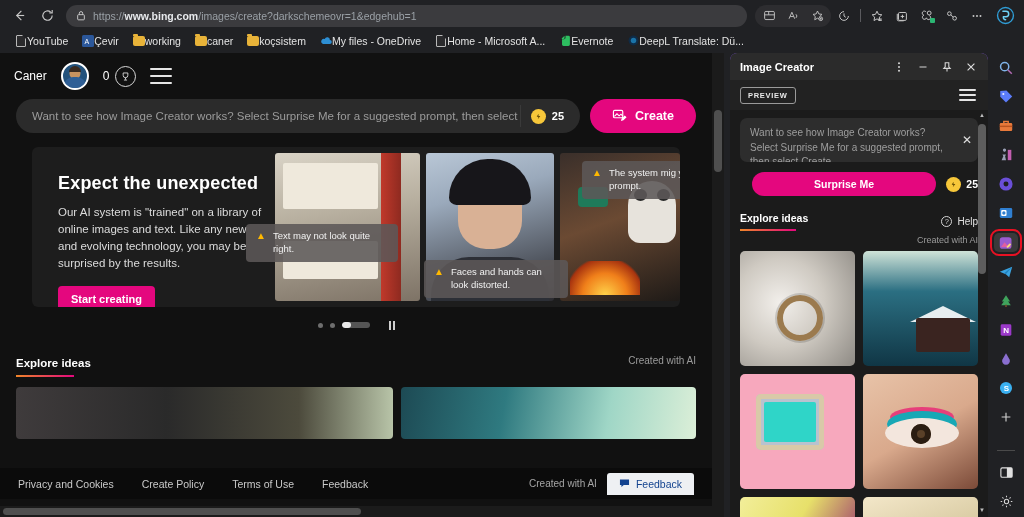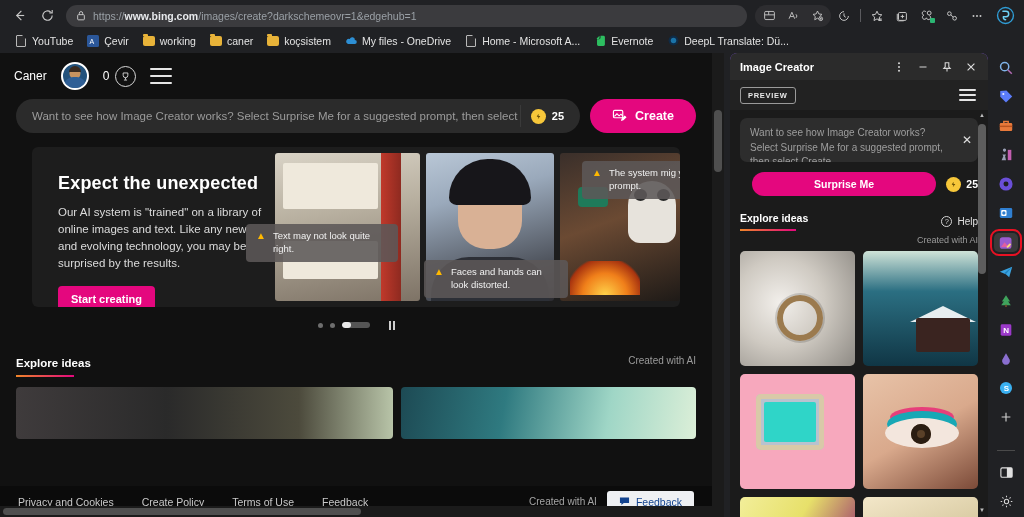--- a/index.html
+++ b/index.html
@@ -27,21 +27,21 @@
   .chrome-right { display:flex; align-items:center; gap:1px; }
   .cbtn { width:24px; height:22px; display:flex; align-items:center; justify-content:center;
           color:#c9c9c9; position:relative; border-radius:4px; }
   .cbtn-group { display:flex; align-items:center; background:#2d2d30; border-radius:12px; height:22px; padding:0 2px;}
   .vdiv { width:1px; height:13px; background:#5a5a5e; margin:0 3px; }
   .greendot { position:absolute; right:4px; bottom:4px; width:5px; height:5px; border-radius:1px; background:#2bb673; }
   .copilot-btn { width:26px; height:24px; display:flex; align-items:center; justify-content:center; margin-left:2px;}
 
   
   .bookmarks { display:flex; align-items:center; height:25px; padding: 0 8px; gap:0px; }
-  .bm { display:flex; align-items:center; gap:5px; padding: 3px 7px; border-radius:4px;
+  .bm { display:flex; align-items:center; padding: 3px 7px; border-radius:4px;
         font-size:10.5px; color:#e3e3e3; white-space:nowrap; }
   .bm .ico { width:12px; height:12px; flex:0 0 12px; display:flex; align-items:center; justify-content:center; }
   .folder { width:12px; height:10px; background:#e8b339; border-radius:1.5px 2px 2px 2px; position:relative; }
   .folder:before { content:""; position:absolute; left:0; top:-2px; width:5px; height:2px; background:#e8b339; border-radius:1px 1px 0 0;}
   .pagei { width:10px; height:12px; border:1px solid #b9b9b9; border-radius:1px; background:#2a2a2c; position:relative;}
   .pagei:after{content:"";position:absolute;right:-1px;top:-1px;border-left:4px solid transparent;border-top:4px solid #202124;}
 
   
   .viewport { position:absolute; left:0; top:53px; width:724px; height:464px; background:#1b1b1b; overflow:hidden; }
   .page { position:absolute; left:0; top:0; width:712px; height:464px; background:#111111; }
@@ -113,21 +113,21 @@
 
   .explore { margin: 16px 16px 0 16px; position:relative;}
   .explore-title { font-size:11.5px; font-weight:700; color:#fff; display:inline-block; padding-bottom:6px;}
   .explore-underline { width:58px; height:2px; background:linear-gradient(90deg,#f0862a,#e4077e);}
   .explore-ai { position:absolute; right:0; top:2px; font-size:10px; color:#9b9b9b;}
   .thumbs { display:flex; gap:8px; margin-top:10px; }
   .th { height:52px; border-radius:4px; }
   .th1 { width:390px; background:linear-gradient(90deg,#3f3b3c,#2a2a2a 40%,#4c4a3c 75%,#b8c4a8); }
   .th2 { width:306px; background:linear-gradient(100deg,#1d4a54,#2f7a80 35%,#9fd6c6 70%,#dcefd8); }
 
-  .page-footer { position:absolute; left:0; bottom:0; width:712px; height:31px; background:#0b0b0b;
+  .page-footer { position:absolute; left:0; bottom:18px; width:712px; height:31px; background:#0b0b0b;
                  display:flex; align-items:center; padding: 0 18px; gap:28px; }
   .foot-link { font-size:10.5px; color:#c9c9c9;}
   .foot-right { margin-left:auto; display:flex; align-items:center; gap:10px;}
   .foot-ai { font-size:10px; color:#a5a5a5;}
   .fb-btn { display:flex; align-items:center; gap:6px; background:#eef0f3; color:#13438f;
             font-size:10.5px; padding: 5px 12px; border-radius:3px 3px 0 0; }
 
   
   .vscroll { position:absolute; right:0; top:53px; width:12px; height:464px; background:#1b1b1b; }
   .vscroll .thumbv { position:absolute; left:2px; top:4px; width:8px; height:62px; background:#4f4f4f; border-radius:4px;}

